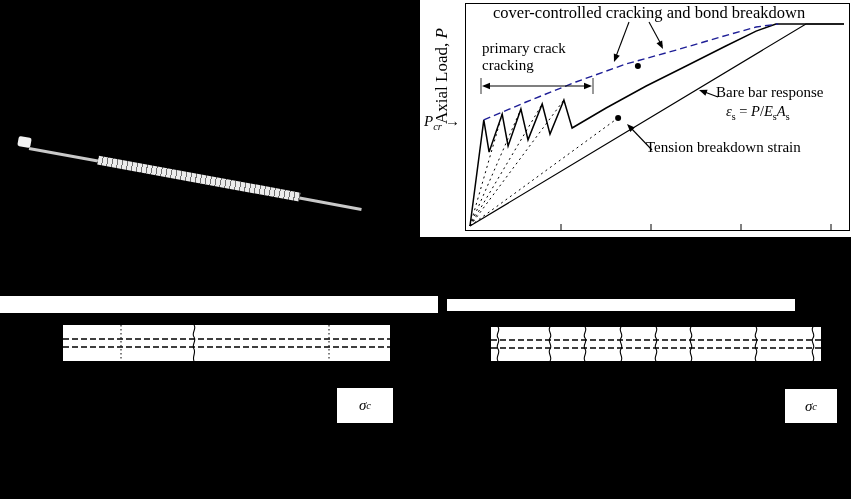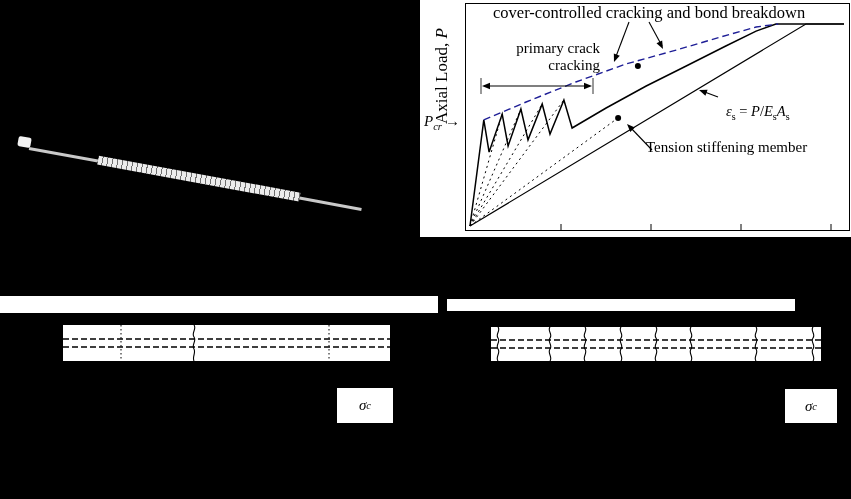--- a/index.html
+++ b/index.html
@@ -20,21 +20,21 @@
   
   .chart-panel{position:absolute;left:420px;top:0;width:431px;height:237px;background:#fff;}
   .plot{position:absolute;left:45px;top:3px;width:383px;height:226px;border:1px solid #000;}
   .ylabel{position:absolute;left:-53px;top:66px;width:150px;height:20px;transform:rotate(-90deg);
         text-align:center;font-size:17px;white-space:nowrap;}
   .pcr{position:absolute;left:4px;top:113px;font-size:15px;}
   .pcr sub{font-size:0.7em;}
   .pcr-arrow{font-style:normal;margin-left:3px;}
   .ann{position:absolute;}
   .ann.cover{left:73px;top:3px;font-size:16.5px;white-space:nowrap;}
-  .ann.primary{left:62px;top:40px;width:118px;text-align:right;font-size:15px;line-height:1.15;}
+  .ann.primary{left:62px;top:40px;width:118px;text-align:left;font-size:15px;line-height:1.15;}
   .ann.bare{left:296px;top:84px;font-size:15px;white-space:nowrap;}
   .ann.eq{left:306px;top:103px;font-size:14.5px;white-space:nowrap;}
   .ann.eq sub{font-size:0.7em;}
   .ann.tension{left:226px;top:139px;font-size:15px;white-space:nowrap;}
   .xlabel{position:absolute;left:203px;top:195px;font-size:19px;white-space:nowrap;}
 
   
   .ser{fill:none;stroke:#000;}
   .member{stroke-width:1.5;}
   .envelope{stroke:#1e1e96;stroke-width:1.4;stroke-dasharray:7 4;}
@@ -111,22 +111,23 @@
 
           <line class="aln" x1="186" y1="146" x2="164" y2="123"></line>
           <path class="ah" d="M0,0 L-8,-3.2 L-8,3.2 Z" transform="translate(161,120) rotate(226)"></path>
         </g>
       </svg>
     </div>
     <div class="ylabel"><span>Axial Load, </span><i>P</i></div>
     <div class="pcr"><i>P</i><sub><i>cr</i></sub><span class="pcr-arrow">→</span></div>
     <div class="ann cover">cover-controlled cracking and bond breakdown</div>
     <div class="ann primary"><span>primary crack</span><br><span>cracking</span></div>
+    <div class="ann bare">Bare bar response</div>
     <div class="ann eq"><i>ε</i><sub>s</sub> <span>=</span> <i>P</i><span>/</span><i>E</i><sub>s</sub><i>A</i><sub>s</sub></div>
-    <div class="ann tension">Tension stiffening member</div>
+    <div class="ann tension">Tension breakdown strain</div>
   </div>
 
   <div class="stripA"></div>
   <div class="memberA">
     <svg width="327" height="36" viewBox="0 0 327 36">
       <line class="rebar" x1="0" y1="14" x2="327" y2="14"></line>
       <line class="rebar" x1="0" y1="22" x2="327" y2="22"></line>
       <line class="dotted-v" x1="58" y1="0" x2="58" y2="36"></line>
       <line class="dotted-v" x1="266" y1="0" x2="266" y2="36"></line>
       <path class="crack" d="M131,0 c3,4 -3,8 0,12 c3,4 -3,8 0,12 c2,4 -2,8 0,12"></path>

